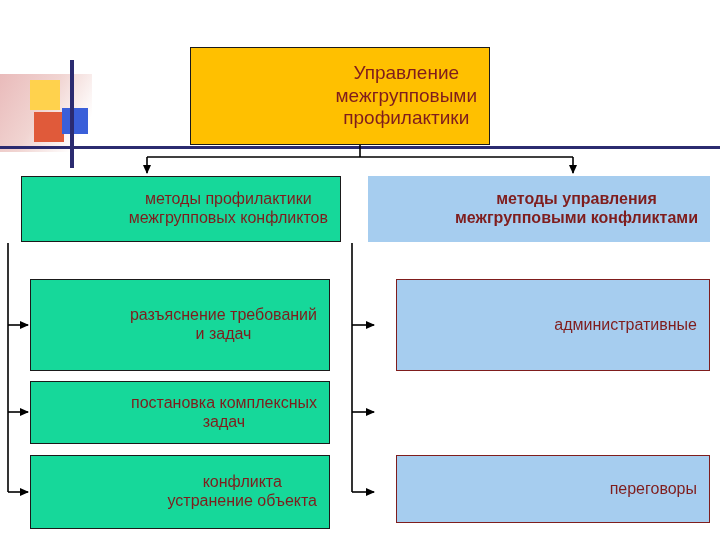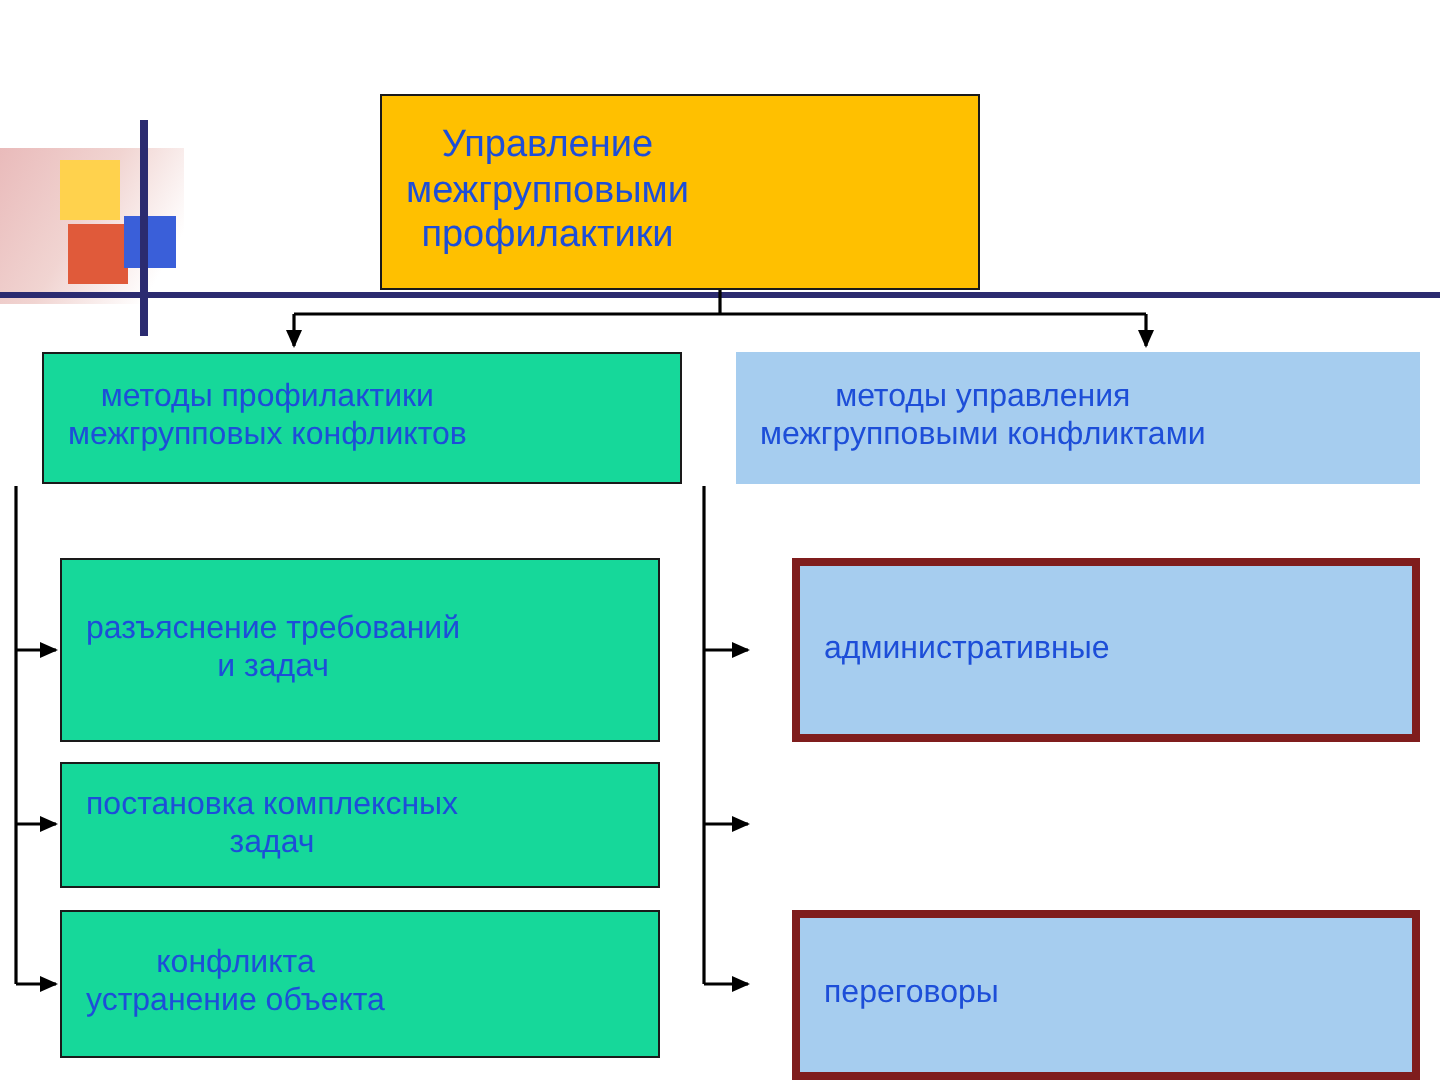--- a/index.html
+++ b/index.html
@@ -67,46 +67,47 @@
     width: 720px; height: 3px;
     background: #2b2b70;
   }
 
   
   .box {
     position: absolute;
     box-sizing: border-box;
     display: flex;
     align-items: center;
-    justify-content: flex-start;
+    justify-content: flex-end;
     text-align: center;
-    color: #1d4ed8;
+    color: #7f1d1d;
     line-height: 1.18;
   }
   .box span { display: block; padding: 0 6px; }
 
   .box-title {
     background: #ffc000;
     border: 1px solid #1a1a1a;
     font-size: 19px;
   }
   .box-green {
     background: #16d89a;
     border: 1px solid #1a1a1a;
     font-size: 16px;
   }
   .box-blue {
     background: #a6cdef;
-    border: 4px solid #7f1d1d;
+    border: 1px solid #7f1d1d;
     font-size: 16px;
   }
   .box-blue-plain {
     background: #a6cdef;
     border: none;
     font-size: 16px;
+    font-weight: bold;
   }
 
   svg.connectors {
     position: absolute;
     left: 0; top: 0;
     width: 720px; height: 540px;
     pointer-events: none;
   }
 </style>
 </head>
@@ -191,19 +192,19 @@
     </span>
   </div>
 
   <div class="box box-blue" style="left:396px; top:279px; width:314px; height:92px;">
     <span>
       <span>административные</span>
     </span>
   </div>
 
 
-  <div class="box box-blue" style="left:396px; top:455px; width:314px; height:85px;">
+  <div class="box box-blue" style="left:396px; top:455px; width:314px; height:68px;">
     <span>
       <span>переговоры</span>
     </span>
   </div>
 
 </div>
 
 </body></html>

